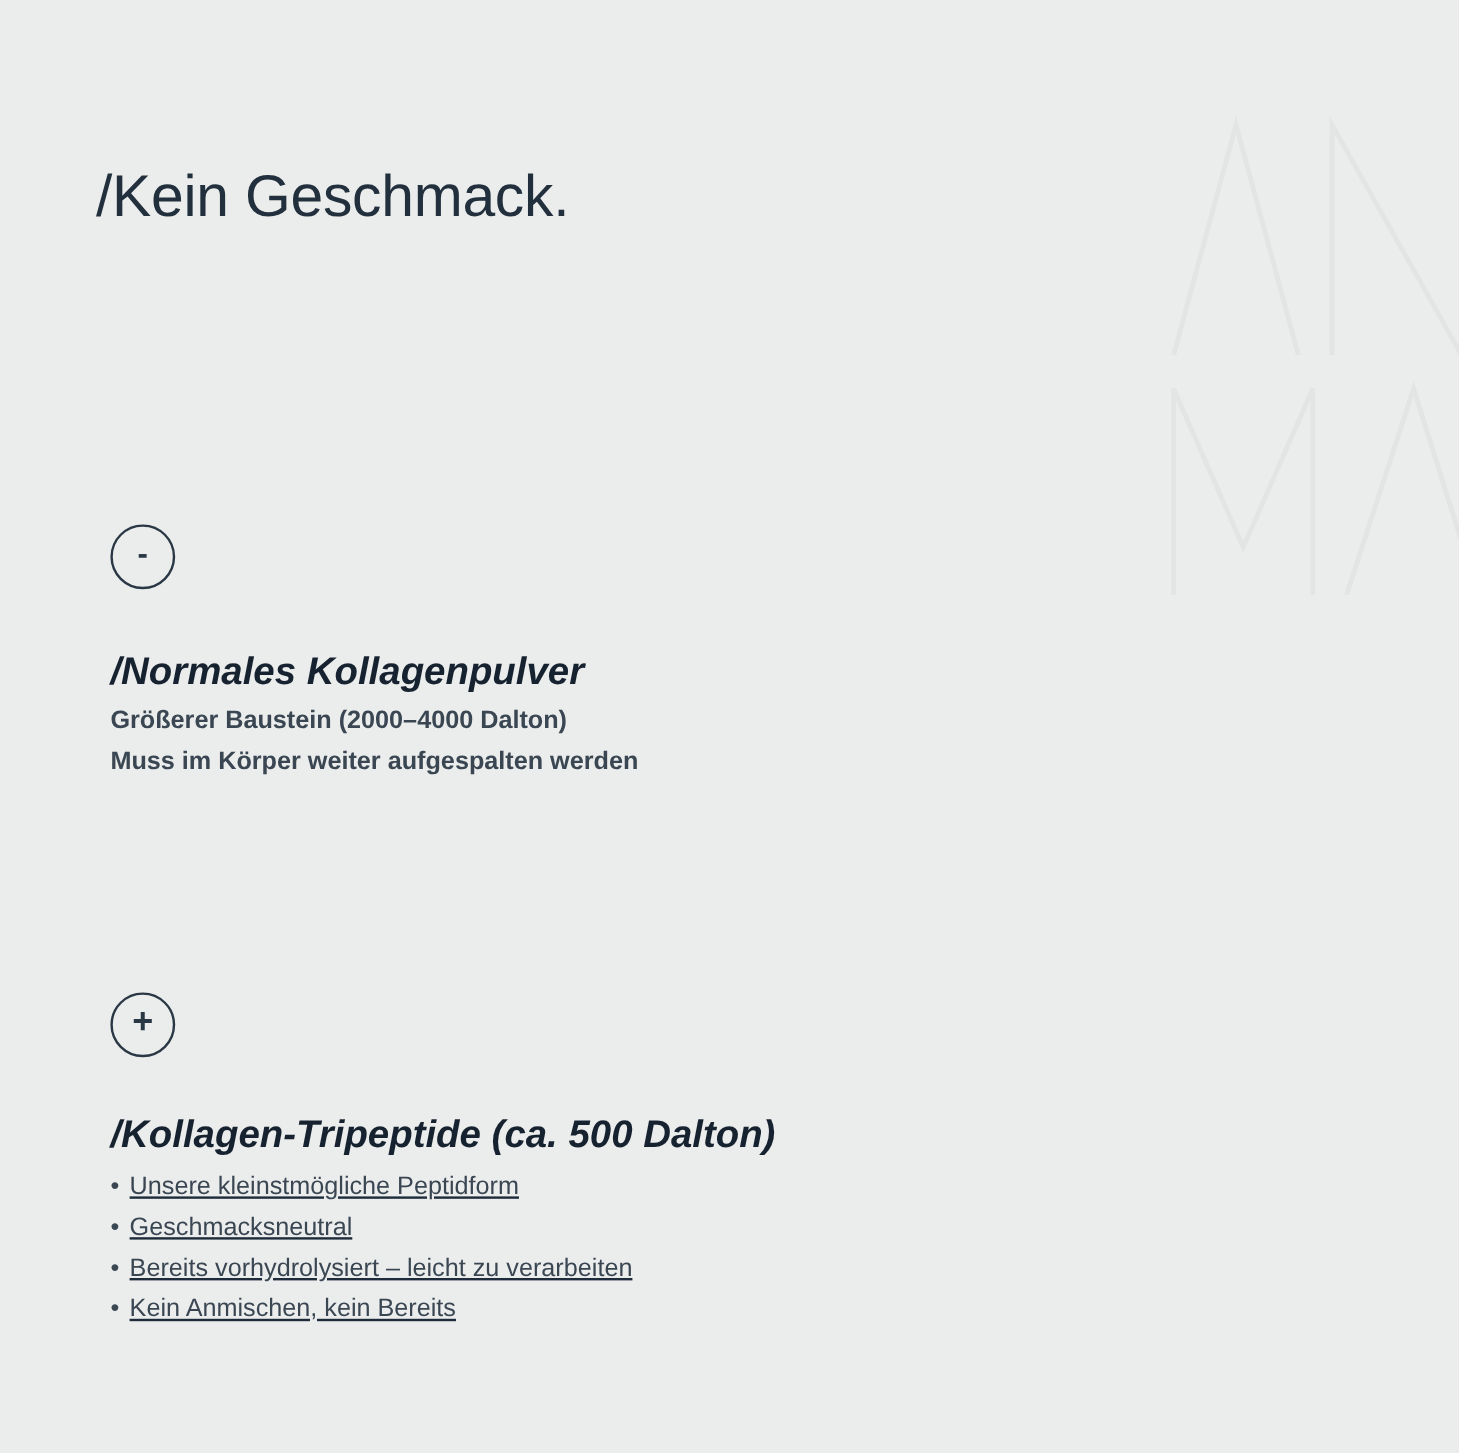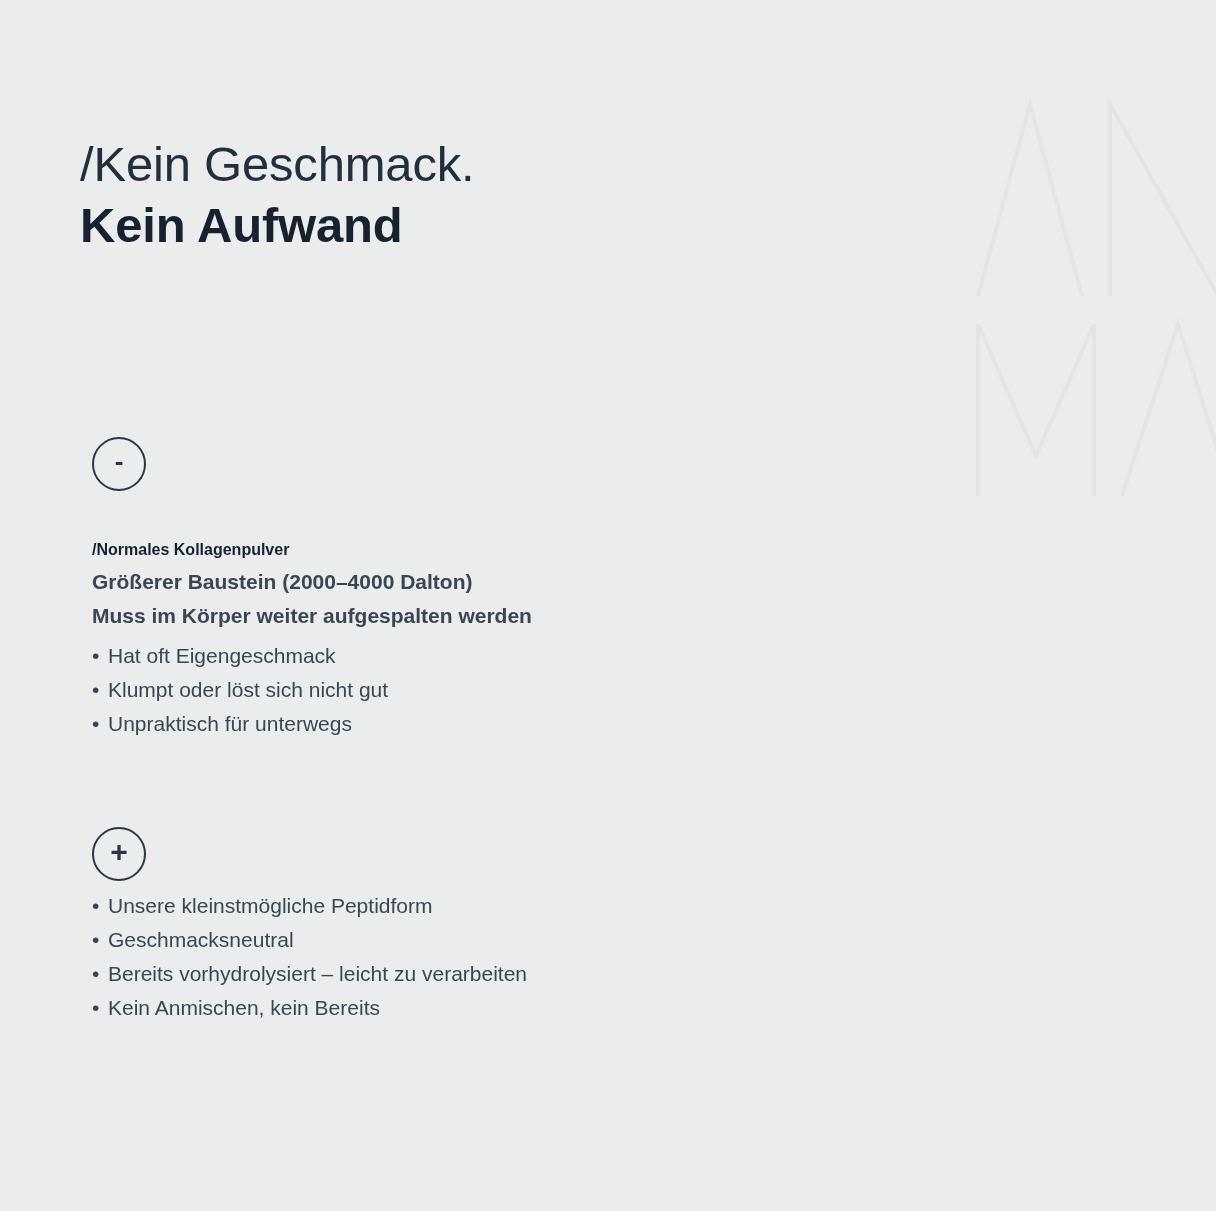--- a/index.html
+++ b/index.html
@@ -85,25 +85,26 @@
     color: #2a3845;
     position: relative;
     top: -2px;
   }
   .badge.minus .glyph {
     font-size: 26px;
     top: -3px;
   }
 
   .block-title {
-    font-size: 16px;
+    font-size: 32px;
     font-weight: bold;
     color: #16222f;
     margin-top: 50px;
     white-space: nowrap;
+    font-style: italic;
   }
   .block-sub {
     font-size: 21px;
     font-weight: 700;
     color: #3a4753;
     line-height: 34px;
     margin-top: 6px;
     white-space: nowrap;
   }
   .bullets {
@@ -116,61 +117,56 @@
     color: #3a4753;
     line-height: 34px;
     white-space: nowrap;
   }
   .bullets li .dot {
     display: inline-block;
     width: 16px;
   }
 
   .block-plus .block-title { margin-top: 46px; }
-  .block-plus .bullets { margin-top: 8px; }
+  .block-plus .bullets { margin-top: 8px; text-decoration: underline; }
 </style>
 </head>
 <body>
 
 <div class="page">
 
   <div class="watermark">
     <svg width="260" height="400" viewBox="0 0 260 400" fill="none" aria-hidden="true">
 
       <path d="M8 200 L60 8 L112 200" stroke="#e3e4e4" stroke-width="4" fill="none"></path>
       <path d="M140 200 L140 8 L248 200 L248 8" stroke="#e3e4e4" stroke-width="4" fill="none"></path>
 
       <path d="M8 400 L8 228 L66 360 L124 228 L124 400" stroke="#e3e4e4" stroke-width="4" fill="none"></path>
       <path d="M152 400 L208 228 L262 400" stroke="#e3e4e4" stroke-width="4" fill="none"></path>
     </svg>
   </div>
 
   <div class="headline">
     <div class="line1">/Kein Geschmack.</div>
-    <div class="line2">Kein Aufwand</div>
   </div>
 
   <div class="block block-minus">
     <div class="badge minus">
       <span class="glyph">-</span>
     </div>
     <div class="block-title">/Normales Kollagenpulver</div>
     <div class="block-sub">Größerer Baustein (2000–4000 Dalton)</div>
     <div class="block-sub" style="margin-top:0">Muss im Körper weiter aufgespalten werden</div>
-    <ul class="bullets">
-      <li><span class="dot">•</span><span>Hat oft Eigengeschmack</span></li>
-      <li><span class="dot">•</span><span>Klumpt oder löst sich nicht gut</span></li>
-      <li><span class="dot">•</span><span>Unpraktisch für unterwegs</span></li>
-    </ul>
   </div>
 
   <div class="block block-plus">
     <div class="badge plus">
       <span class="glyph">+</span>
     </div>
+    <div class="block-title">/Kollagen-Tripeptide (ca. 500 Dalton)</div>
     <ul class="bullets">
       <li><span class="dot">•</span><span>Unsere kleinstmögliche Peptidform</span></li>
       <li><span class="dot">•</span><span>Geschmacksneutral</span></li>
       <li><span class="dot">•</span><span>Bereits vorhydrolysiert – leicht zu verarbeiten</span></li>
       <li><span class="dot">•</span><span>Kein Anmischen, kein Bereits</span></li>
     </ul>
   </div>
 
 </div>
 

